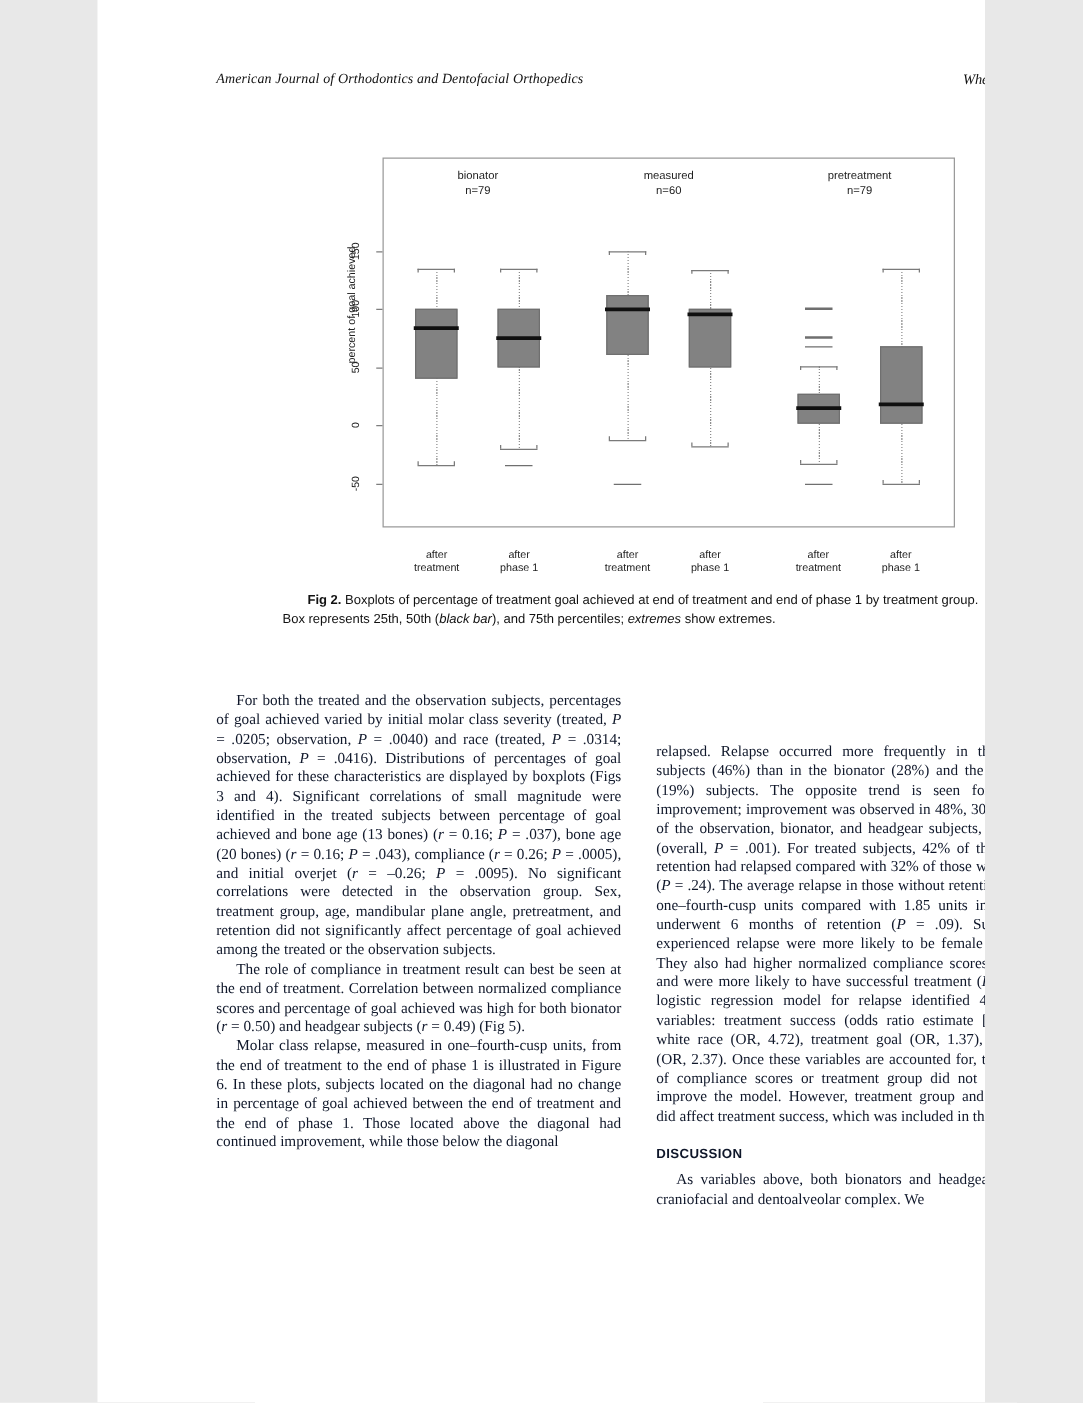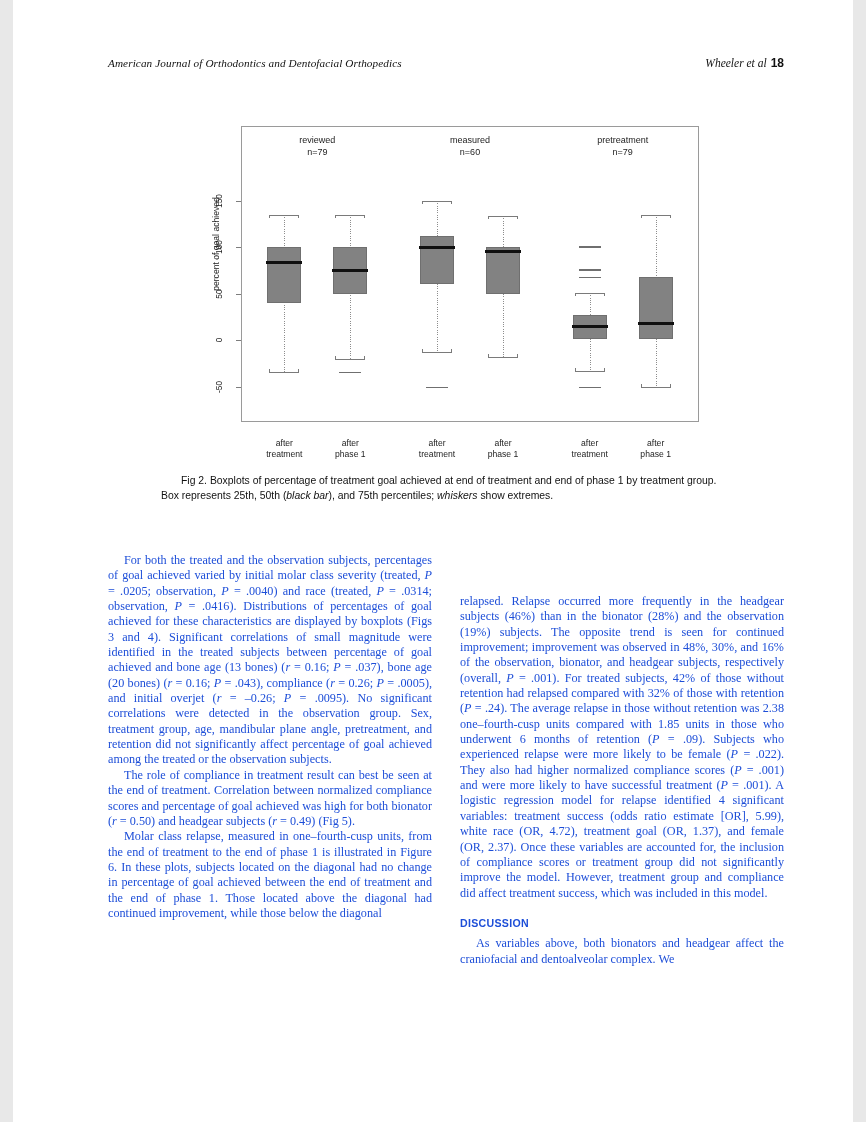--- a/index.html
+++ b/index.html
@@ -2,21 +2,21 @@
 <html><head>
 <meta charset="utf-8">
 <style>
   html, body {
     margin: 0;
     padding: 0;
     background: #e8e8e8;
   }
   .page {
     position: relative;
-    width: 840px;
+    width: 710px;
     height: 1122px;
     background: #ffffff;
     margin: 0 auto;
     overflow: hidden;
     font-family: "Liberation Serif", serif;
     color: #111;
   }
 
   
   .running-head {
@@ -179,33 +179,33 @@
     position: absolute;
     left: 148px;
     top: 474px;
     width: 572px;
     font-family: "Liberation Sans", sans-serif;
     font-size: 10.4px;
     line-height: 14.6px;
     color: #111;
     text-align: left;
   }
-  .caption b { font-weight: normal; padding-left: 20px; }
+  .caption b { font-weight: bold; padding-left: 20px; }
   .caption i { font-style: italic; }
 
   
   .col {
     position: absolute;
     top: 553px;
     width: 324px;
     font-family: "Liberation Serif", serif;
     font-size: 12.2px;
     line-height: 15.35px;
     text-align: justify;
-    color: #1d4ed8;
+    color: #0f172a;
     -webkit-hyphens: none;
     hyphens: none;
   }
   .col.left  { left: 95px; }
   .col.right { left: 447px; margin-top: 41px; }
   .col p {
     margin: 0;
     text-indent: 16px;
   }
   .col p.cont { text-indent: 0; }
@@ -244,21 +244,21 @@
           <div class="ytick-label" style="width: 30px; left: 15px; top: 218.174px;">0</div>
           <div class="ytick-mark" style="left: 47px; top: 176.652px;"></div>
           <div class="ytick-label" style="width: 30px; left: 15px; top: 171.652px;">50</div>
           <div class="ytick-mark" style="left: 47px; top: 130.13px;"></div>
           <div class="ytick-label" style="width: 30px; left: 15px; top: 125.13px;">100</div>
           <div class="ytick-mark" style="left: 47px; top: 83.6087px;"></div>
           <div class="ytick-label" style="width: 30px; left: 15px; top: 78.6087px;">150</div>
         </div>
       <div id="groups-layer">
           <div class="group-title" style="left: 68.3333px; top: 18px; width: 120px;">
-            <div>reviewed</div>
+            <div>bionator</div>
             <div>n=79</div>
           </div>
           <div class="bp" style="left: 0px; top: 0px; width: 458px; height: 296px;">
             <div class="whisker-line" style="left: 95.3333px; top: 98.4957px; height: 156.313px;"></div>
             <div class="cap" style="left: 80.3333px; top: 98.4957px; width: 30px;"></div>
             <div class="cap-tick-l" style="left: 80.3333px; top: 98.4957px;"></div>
             <div class="cap-tick-r" style="left: 109.333px; top: 98.4957px;"></div>
             <div class="cap" style="left: 80.3333px; top: 254.809px; width: 30px;"></div>
             <div class="cap-tick-l" style="left: 80.3333px; top: 251.809px;"></div>
             <div class="cap-tick-r" style="left: 109.333px; top: 251.809px;"></div>
@@ -356,21 +356,21 @@
           </div>
           <div class="xlabel" style="left: 421.667px; top: 321px; width: 90px;">
             <div>after</div>
             <div>phase 1</div>
           </div>
         </div>
     </div>
   </div>
 
   <div class="caption">
-    <b>Fig 2.</b><span> Boxplots of percentage of treatment goal achieved at end of treatment and end of phase 1 by treatment group. Box represents 25th, 50th (</span><i>black bar</i><span>), and 75th percentiles; </span><i>whiskers</i><span> show extremes.</span>
+    <b>Fig 2.</b><span> Boxplots of percentage of treatment goal achieved at end of treatment and end of phase 1 by treatment group. Box represents 25th, 50th (</span><i>black bar</i><span>), and 75th percentiles; </span><i>extremes</i><span> show extremes.</span>
   </div>
 
   <div class="col left">
     <div id="left-col-body">
         <p>For both the treated and the observation subjects, percentages of goal achieved varied by initial molar class severity (treated, <i>P</i> = .0205; observation, <i>P</i> = .0040) and race (treated, <i>P</i> = .0314; observation, <i>P</i> = .0416). Distributions of percentages of goal achieved for these characteristics are displayed by boxplots (Figs 3 and 4). Significant correlations of small magnitude were identified in the treated subjects between percentage of goal achieved and bone age (13 bones) (<i>r</i> = 0.16; <i>P</i> = .037), bone age (20 bones) (<i>r</i> = 0.16; <i>P</i> = .043), compliance (<i>r</i> = 0.26; <i>P</i> = .0005), and initial overjet (<i>r</i> = –0.26; <i>P</i> = .0095). No significant correlations were detected in the observation group. Sex, treatment group, age, mandibular plane angle, pretreatment, and retention did not significantly affect percentage of goal achieved among the treated or the observation subjects.</p>
         <p>The role of compliance in treatment result can best be seen at the end of treatment. Correlation between normalized compliance scores and percentage of goal achieved was high for both bionator (<i>r</i> = 0.50) and headgear subjects (<i>r</i> = 0.49) (Fig 5).</p>
         <p>Molar class relapse, measured in one–fourth-cusp units, from the end of treatment to the end of phase 1 is illustrated in Figure 6. In these plots, subjects located on the diagonal had no change in percentage of goal achieved between the end of treatment and the end of phase 1. Those located above the diagonal had continued improvement, while those below the diagonal</p>
       </div>
   </div>
 

